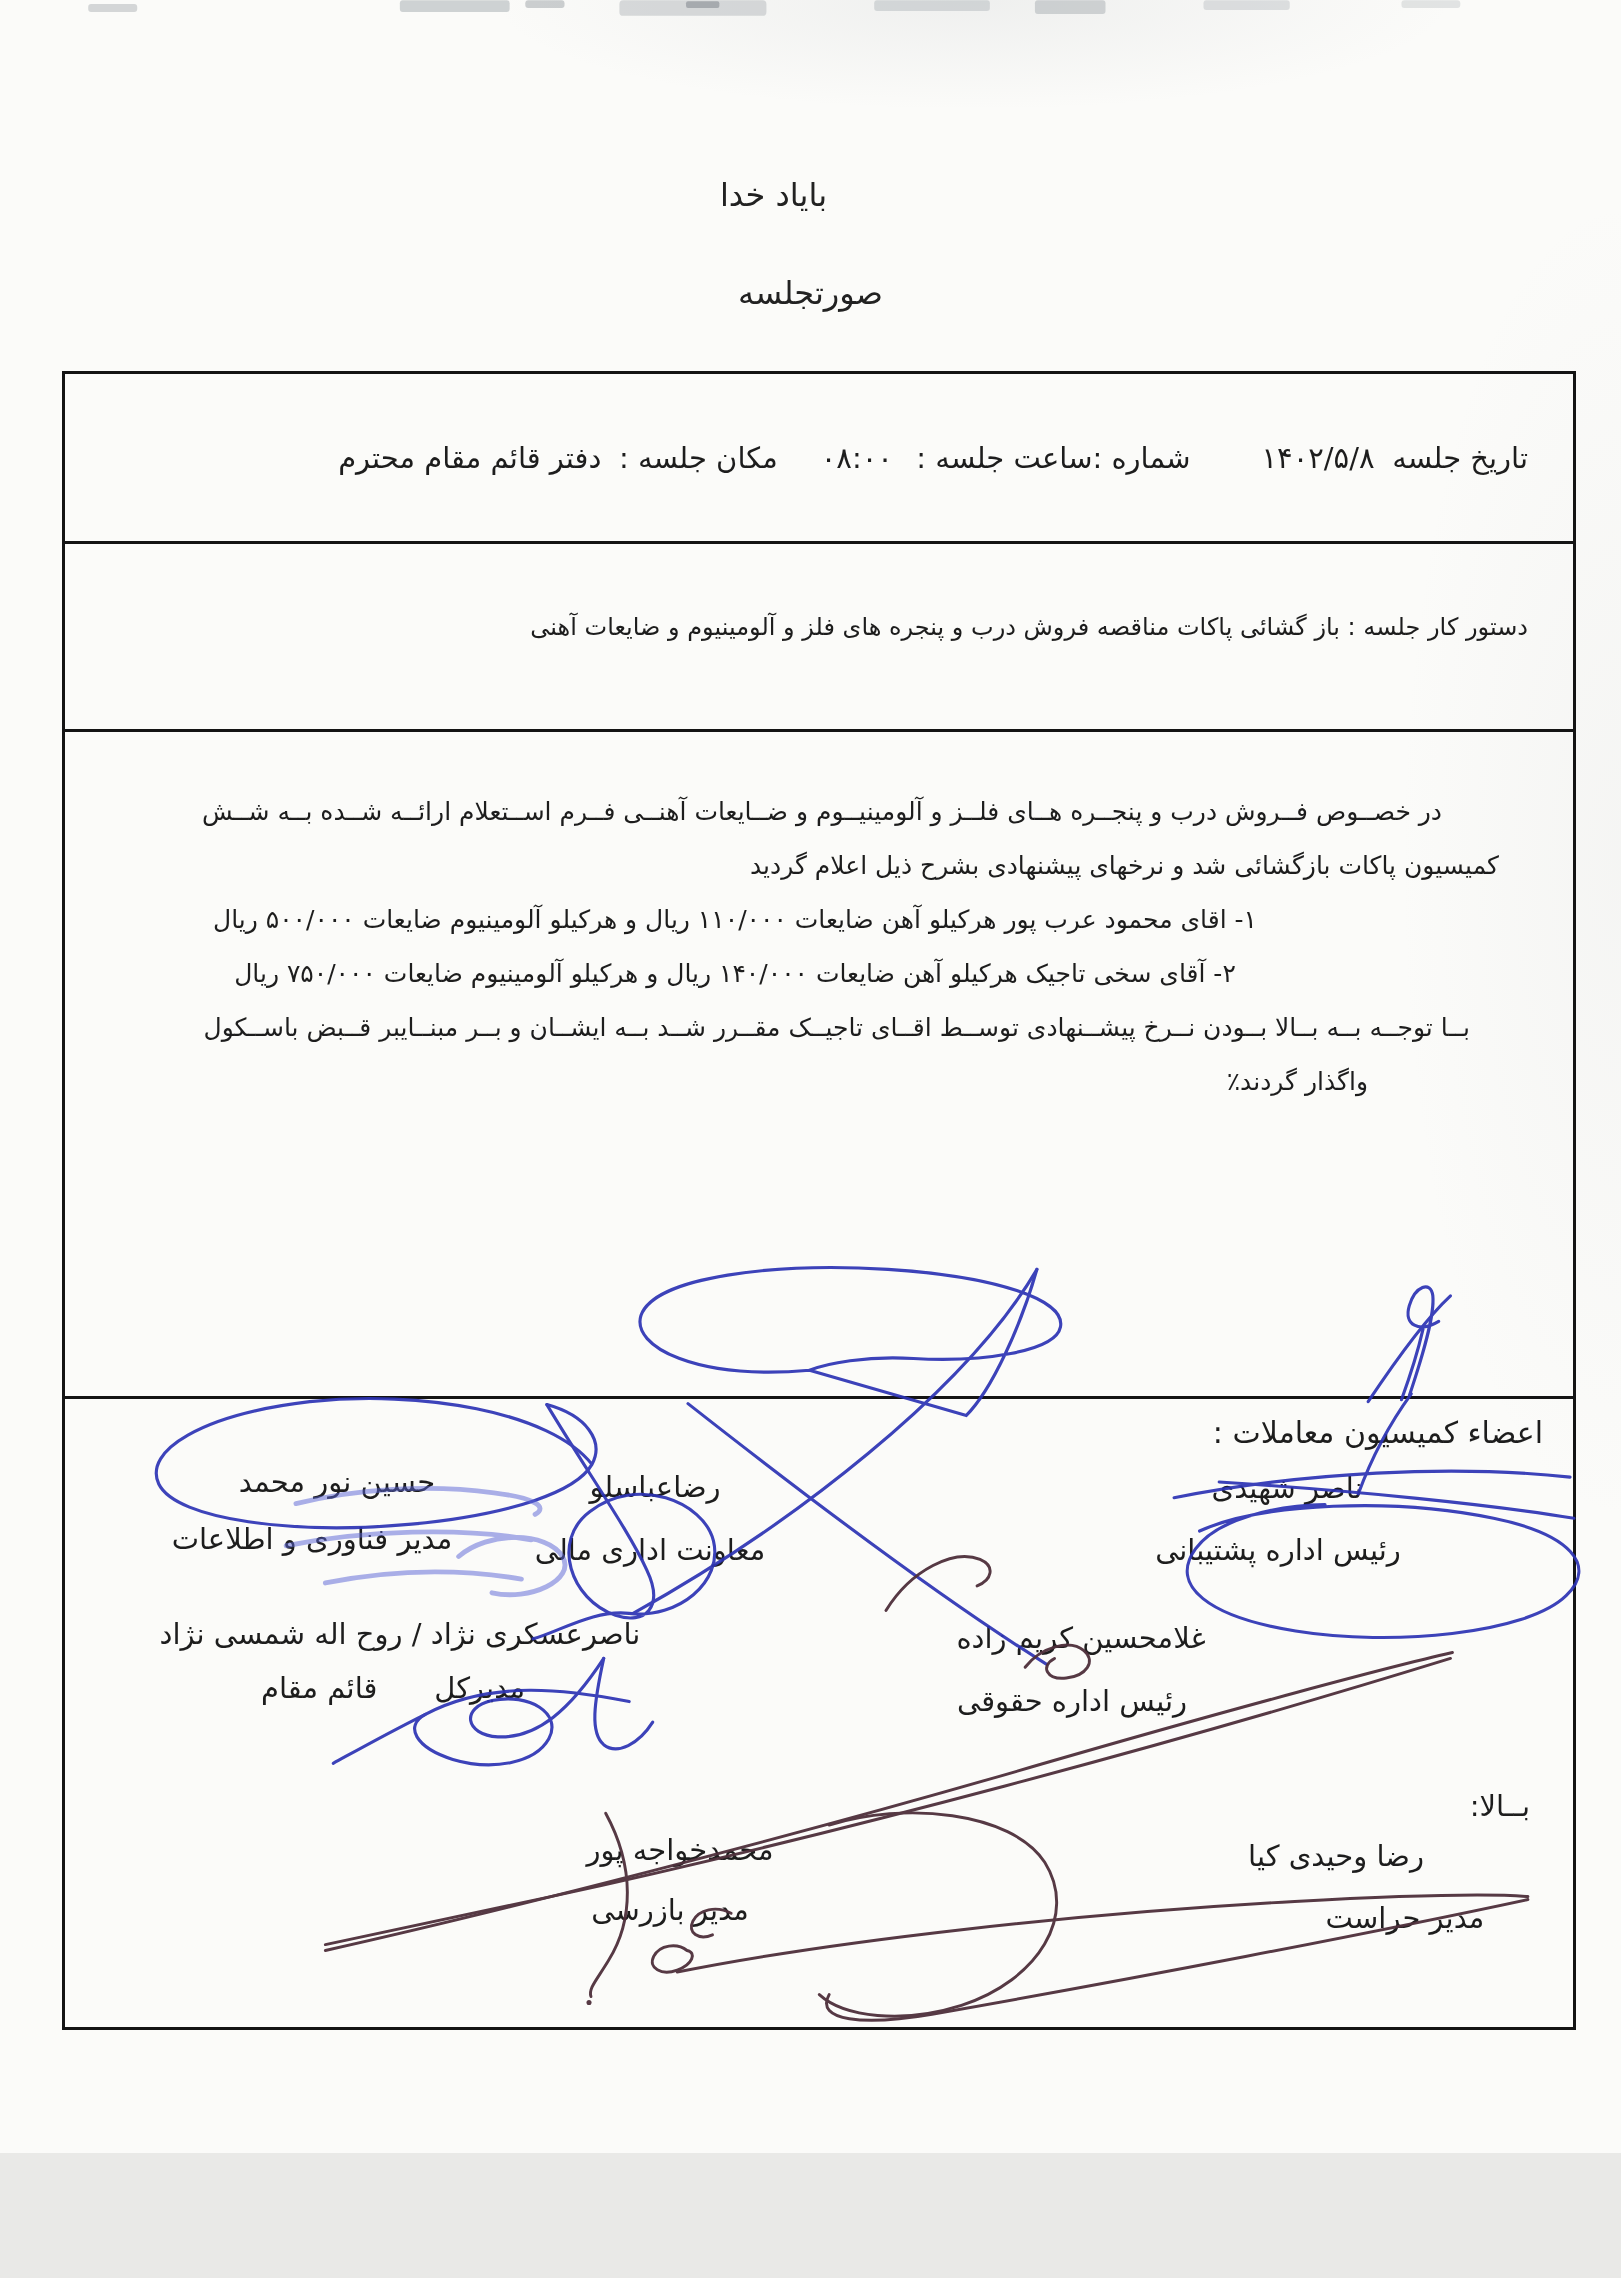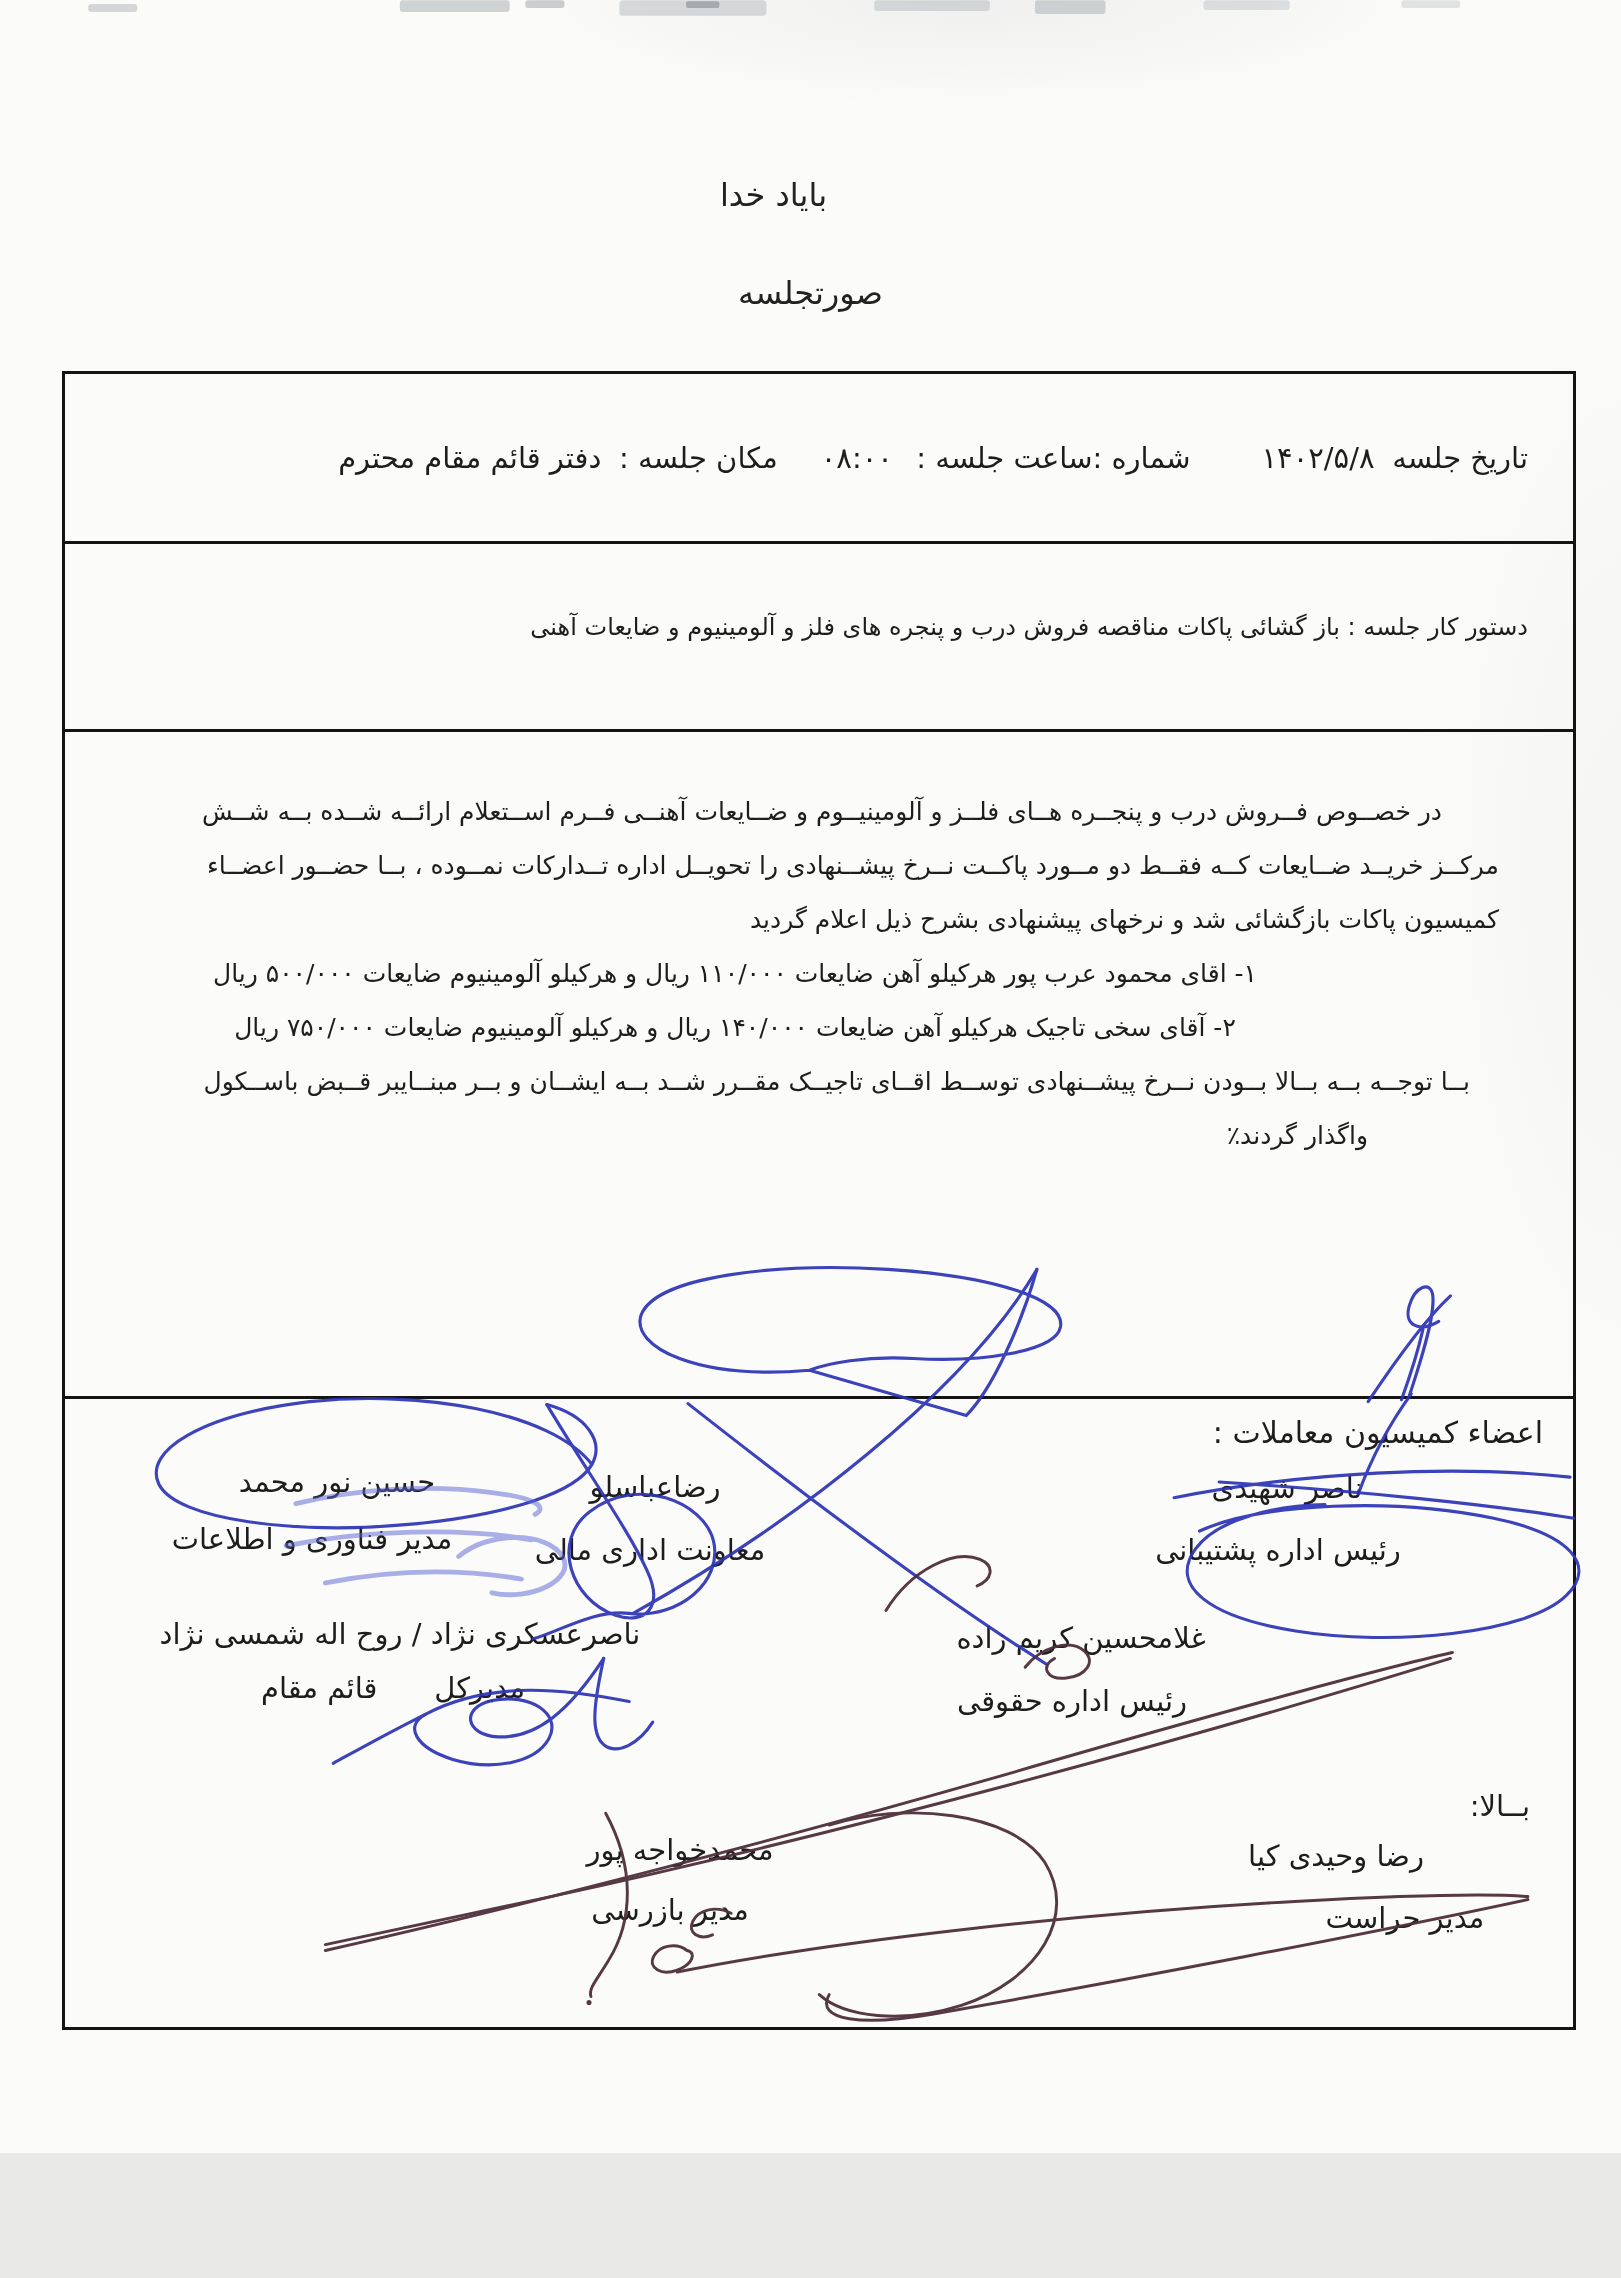--- a/index.html
+++ b/index.html
@@ -102,21 +102,20 @@
       <span class="gap-e">مکان جلسه :</span>
       <span class="gap-a">دفتر قائم مقام محترم</span>
     </div>
 
     <div class="row row-agenda">
       <span>دستور کار جلسه : باز گشائی پاکات مناقصه فروش درب و پنجره های فلز و آلومینیوم و ضایعات آهنی</span>
     </div>
 
     <div class="row row-body">
       <div class="bl ind1">در خصــوص فــروش درب و پنجــره هــای فلــز و آلومینیــوم و ضــایعات آهنــی فــرم اســتعلام  ارائــه شــده بــه شــش</div>
-      <div class="bl">مرکــز خریــد ضــایعات کــه فقــط دو مــورد پاکــت نــرخ پیشــنهادی را تحویــل اداره تــدارکات نمــوده ، بــا حضــور اعضــاء</div>
       <div class="bl">کمیسیون پاکات بازگشائی شد و نرخهای پیشنهادی بشرح ذیل اعلام گردید</div>
       <div class="bl ind-item">۱- اقای محمود عرب پور هرکیلو آهن ضایعات ۱۱۰/۰۰۰ ریال و هرکیلو آلومینیوم ضایعات ۵۰۰/۰۰۰ ریال</div>
       <div class="bl ind-item">۲- آقای سخی تاجیک هرکیلو آهن ضایعات ۱۴۰/۰۰۰ ریال و هرکیلو آلومینیوم ضایعات ۷۵۰/۰۰۰ ریال</div>
       <div class="bl ind6">بــا توجــه بــه بــالا بــودن نــرخ پیشــنهادی توســط اقــای تاجیــک مقــرر شــد بــه ایشــان و بــر مبنــایبر قــبض باســکول</div>
       <div class="bl ind7">واگذار گردند٪</div>
     </div>
 
     <div class="row row-sig">
       <div class="sig-label lbl-commission">اعضاء کمیسیون معاملات :</div>
 

